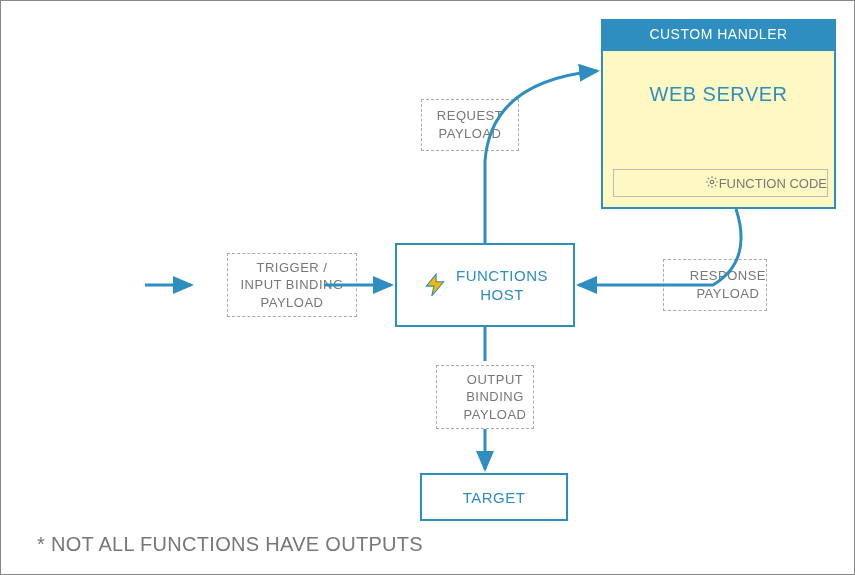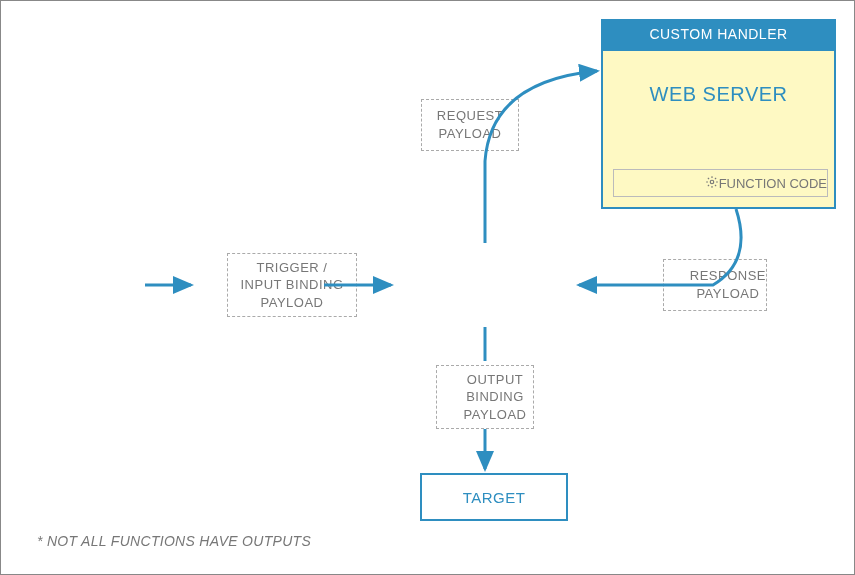--- a/index.html
+++ b/index.html
@@ -64,23 +64,22 @@
     border: 1px solid #bbb;
     color: #777;
     font-size: 13px;
     display: flex;
     align-items: center;
     justify-content: flex-end;
   }
   .footnote {
     position: absolute;
     color: #777;
-    font-size: 14px;
+    font-size: 20px;
     letter-spacing: 0.3px;
-    font-style: italic;
   }
   .func-host {
     display: flex;
     align-items: center;
     justify-content: center;
     gap: 8px;
     line-height: 1.3;
   }
   .bolt-icon-wrap {
     width: 26px;
@@ -99,20 +98,29 @@
 
 <div class="canvas">
 
 
   <div class="box dashed-box" style="left:193px; top:252px; width:130px; height:64px; white-space:pre-line;margin-left:33px;">
     <span>TRIGGER /
 INPUT BINDING
 PAYLOAD</span>
   </div>
 
+  <div class="box solid-box func-host" style="left:394px; top:242px; width:180px; height:84px;">
+    <span class="bolt-icon-wrap">
+      <svg viewBox="0 0 24 24" width="26" height="26">
+        <polygon points="13,2 4,13 11,13 9,22 20,9 13,9" fill="#f5b800" stroke="#2e8ec0" stroke-width="1"></polygon>
+      </svg>
+    </span>
+    <span style="white-space:pre-line;">FUNCTIONS
+HOST</span>
+  </div>
 
   <div class="box dashed-box" style="left:420px; top:98px; width:98px; height:52px; white-space:pre-line;">
     <span>REQUEST
 PAYLOAD</span>
   </div>
 
   <div class="header-bar" style="left:600px; top:18px; width:235px; height:30px;">
     <span>CUSTOM HANDLER</span>
   </div>
 

